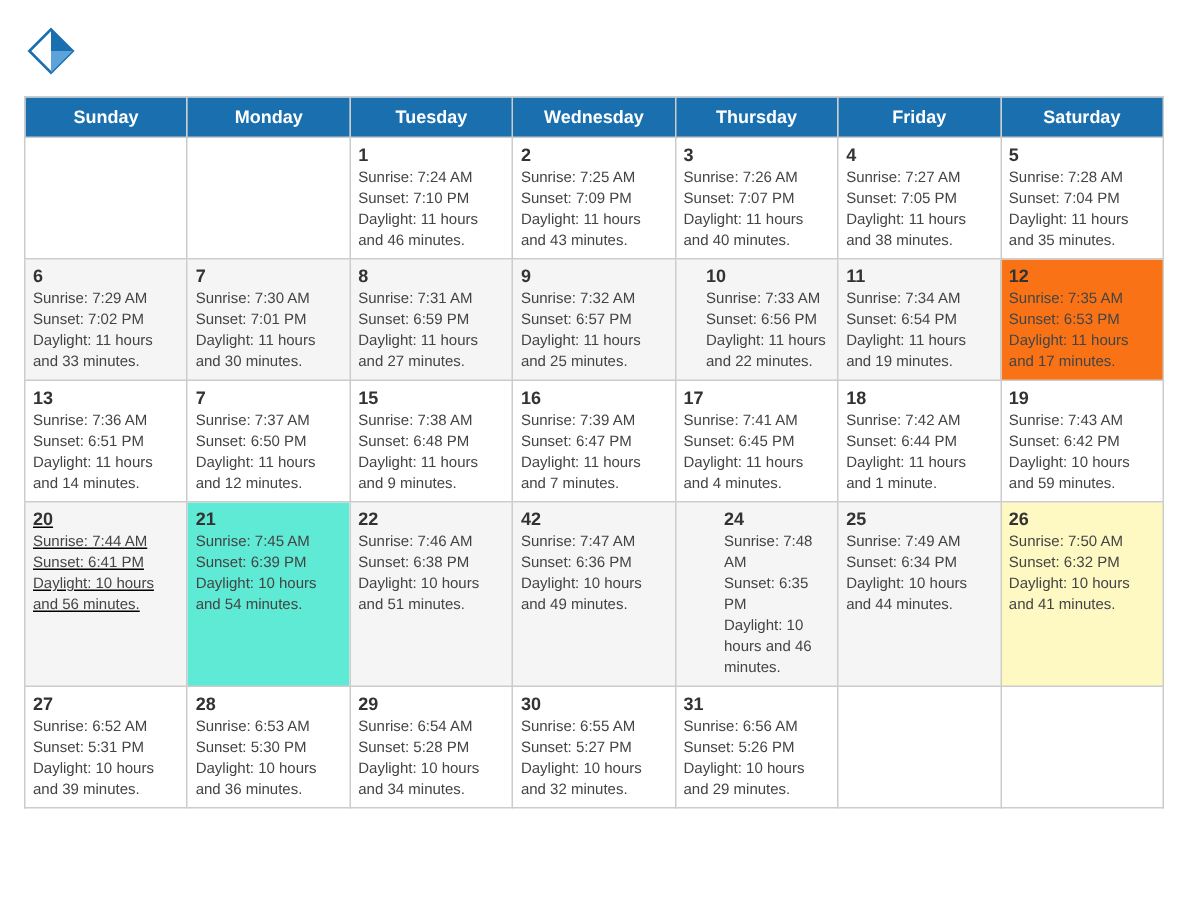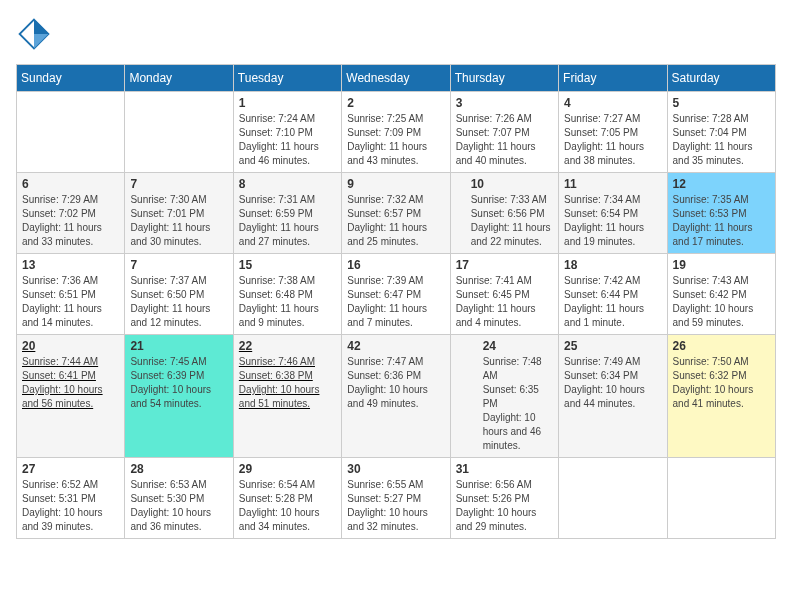--- a/index.html
+++ b/index.html
@@ -33,23 +33,23 @@
 
     .calendar {
       width: 100%;
       border-collapse: collapse;
       font-size: 11px;
     }
     .calendar th {
       background: #1a6faf;
       color: #fff;
       padding: 6px 4px;
-      text-align: left;
+      text-align: center;
       font-size: 12px;
-      font-weight: normal;
+      font-weight: bold;
       border: 1px solid #ccc;
     }
     .calendar td {
       border: 1px solid #ccc;
       vertical-align: top;
       padding: 4px 5px;
       width: calc(100% / 7);
       min-height: 80px;
       background: #fff;
     }
@@ -144,21 +144,21 @@
           <div class="day-info">Sunrise: 7:32 AM<br>Sunset: 6:57 PM<br>Daylight: 11 hours and 25 minutes.</div>
         </td>
         <td style="background: rgb(245, 245, 245); padding-left: 20px;">
           <span class="day-number">10</span>
           <div class="day-info">Sunrise: 7:33 AM<br>Sunset: 6:56 PM<br>Daylight: 11 hours and 22 minutes.</div>
         </td>
         <td style="background: rgb(245, 245, 245);">
           <span class="day-number">11</span>
           <div class="day-info">Sunrise: 7:34 AM<br>Sunset: 6:54 PM<br>Daylight: 11 hours and 19 minutes.</div>
         </td>
-        <td style="background: #7dd3fc;">
+        <td style="background: #f97316;">
           <span class="day-number">12</span>
           <div class="day-info">Sunrise: 7:35 AM<br>Sunset: 6:53 PM<br>Daylight: 11 hours and 17 minutes.</div>
         </td>
       </tr>
       <tr>
         <td>
           <span class="day-number">13</span>
           <div class="day-info">Sunrise: 7:36 AM<br>Sunset: 6:51 PM<br>Daylight: 11 hours and 14 minutes.</div>
         </td>
         <td>
@@ -188,21 +188,21 @@
       </tr>
       <tr>
         <td style="background: rgb(245, 245, 245); text-decoration: underline;">
           <span class="day-number">20</span>
           <div class="day-info">Sunrise: 7:44 AM<br>Sunset: 6:41 PM<br>Daylight: 10 hours and 56 minutes.</div>
         </td>
         <td style="background: #5eead4;">
           <span class="day-number">21</span>
           <div class="day-info">Sunrise: 7:45 AM<br>Sunset: 6:39 PM<br>Daylight: 10 hours and 54 minutes.</div>
         </td>
-        <td style="background: rgb(245, 245, 245); text-decoration: underline;">
+        <td style="background: rgb(245, 245, 245);">
           <span class="day-number">22</span>
           <div class="day-info">Sunrise: 7:46 AM<br>Sunset: 6:38 PM<br>Daylight: 10 hours and 51 minutes.</div>
         </td>
         <td style="background: rgb(245, 245, 245);">
           <span class="day-number">42</span>
           <div class="day-info">Sunrise: 7:47 AM<br>Sunset: 6:36 PM<br>Daylight: 10 hours and 49 minutes.</div>
         </td>
         <td style="background: rgb(245, 245, 245); padding-left: 32px;">
           <span class="day-number">24</span>
           <div class="day-info">Sunrise: 7:48 AM<br>Sunset: 6:35 PM<br>Daylight: 10 hours and 46 minutes.</div>

